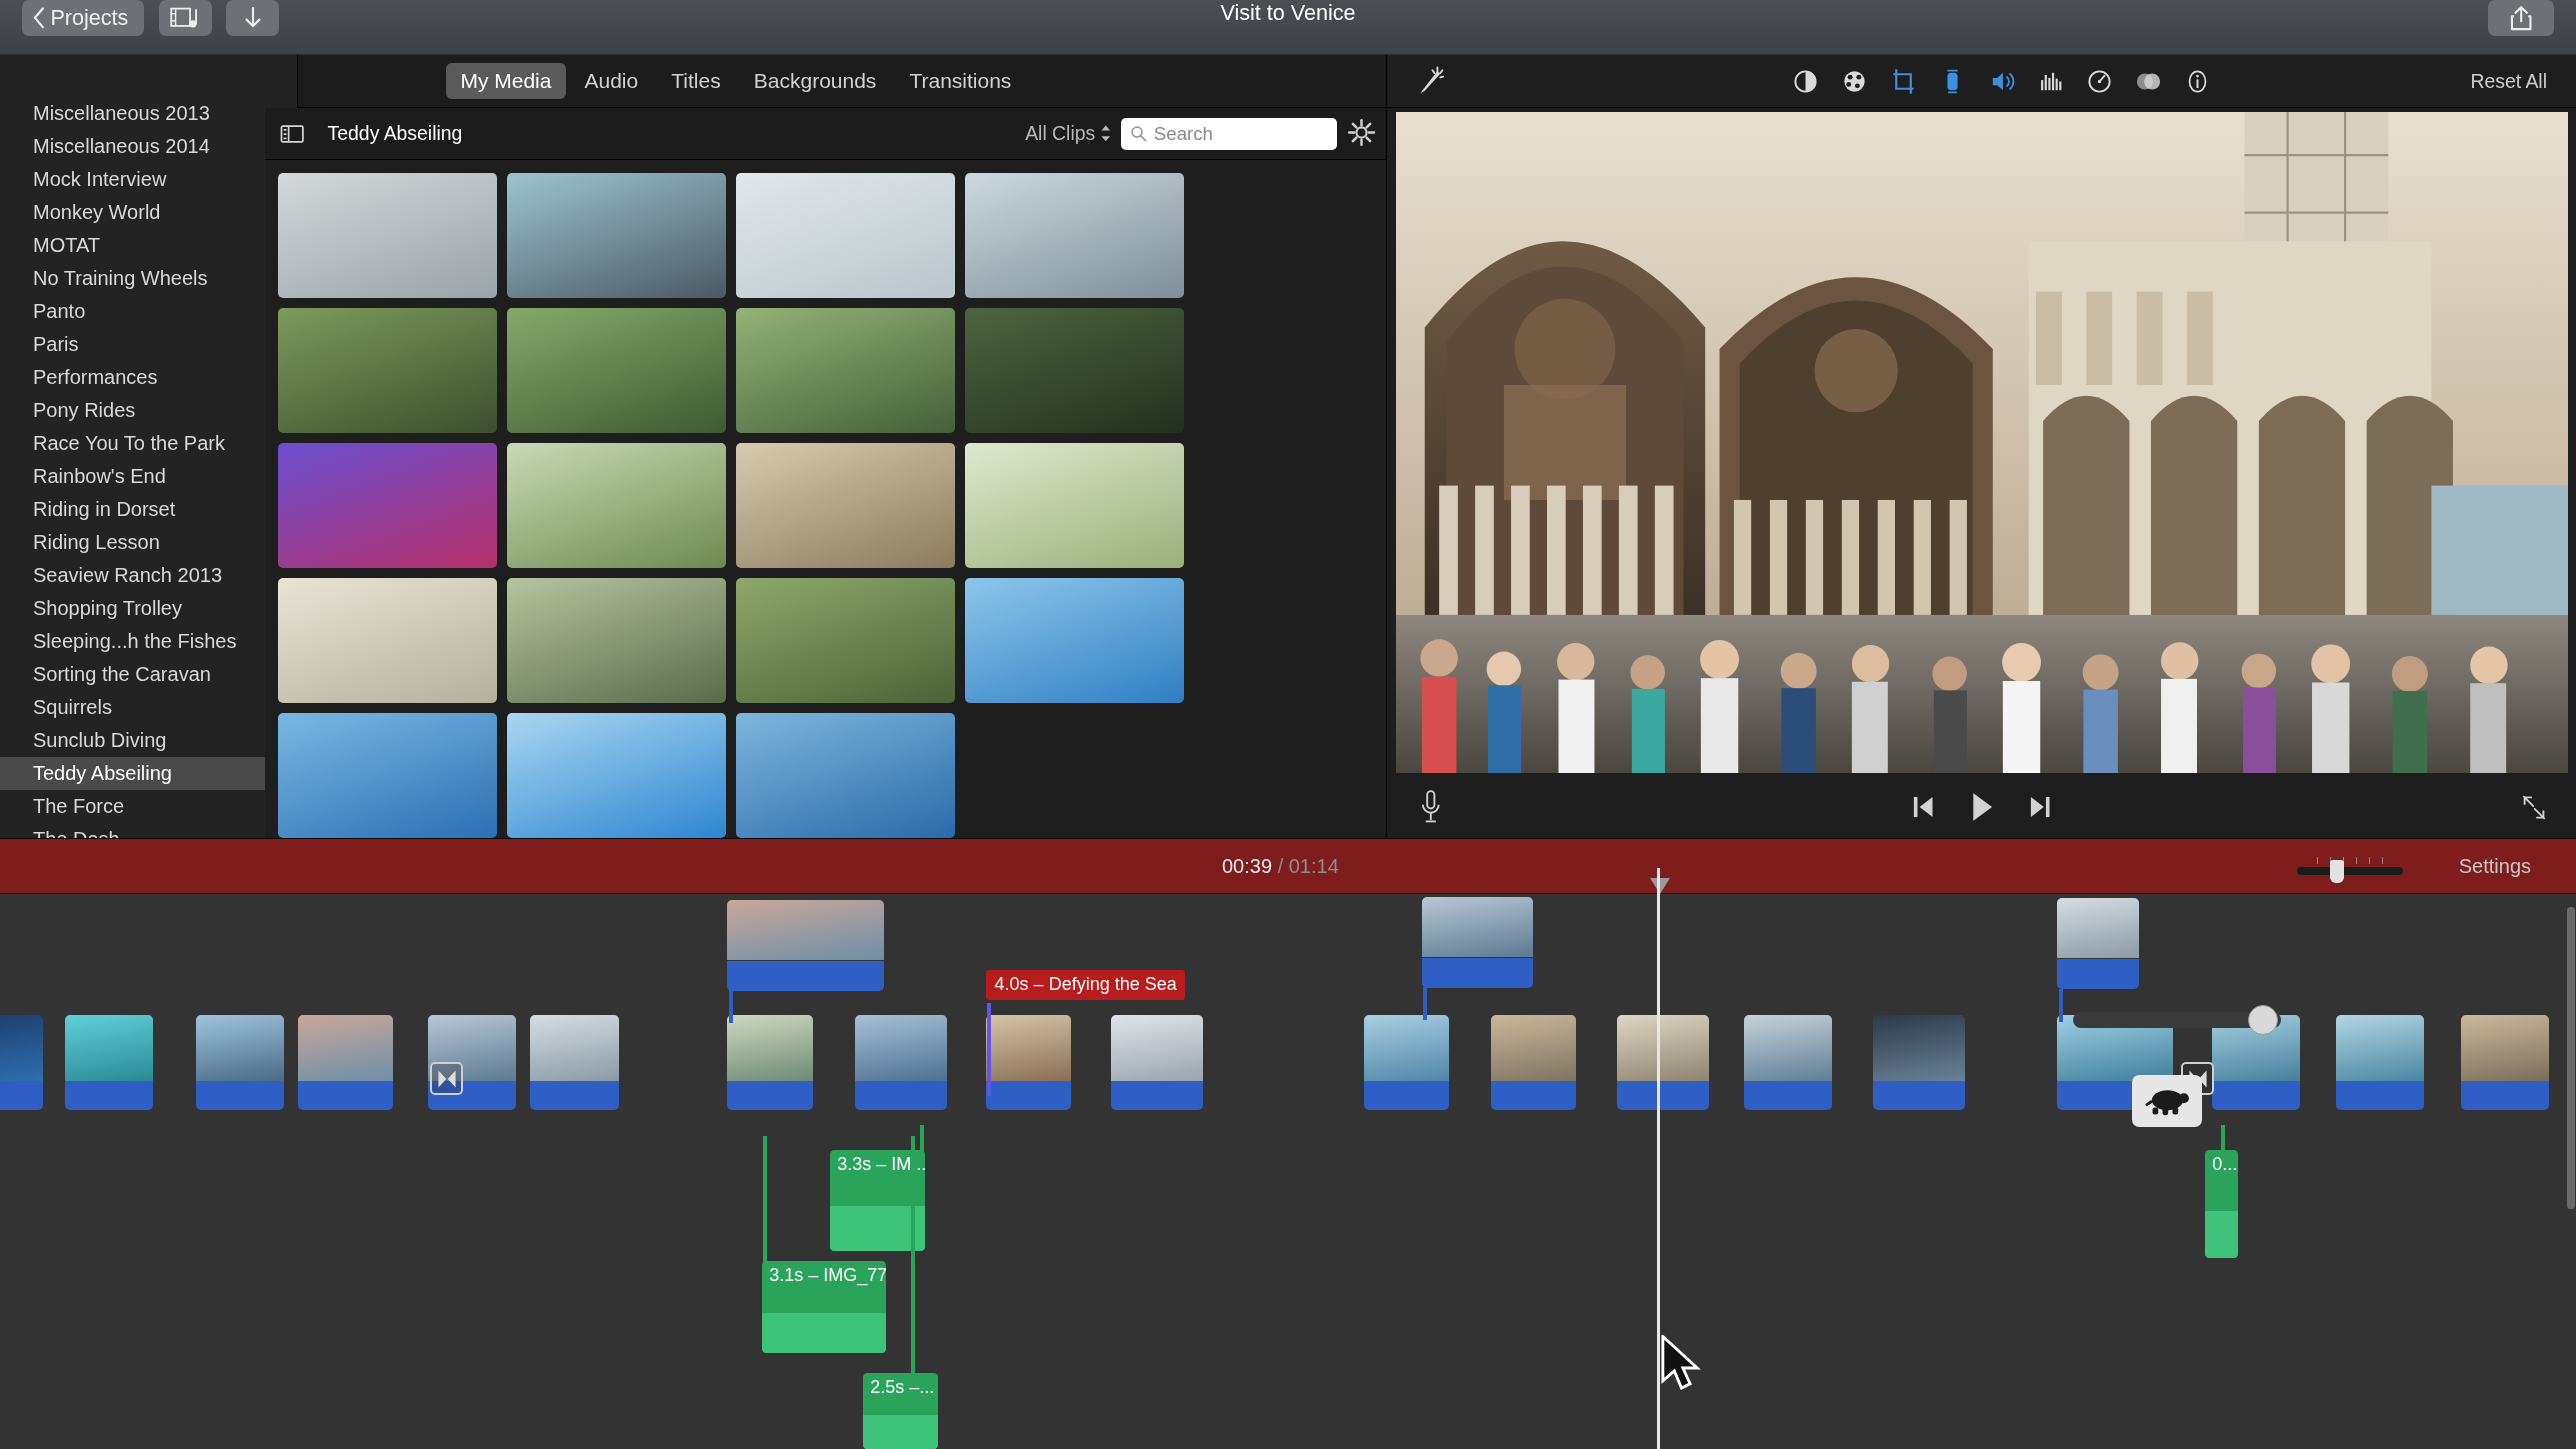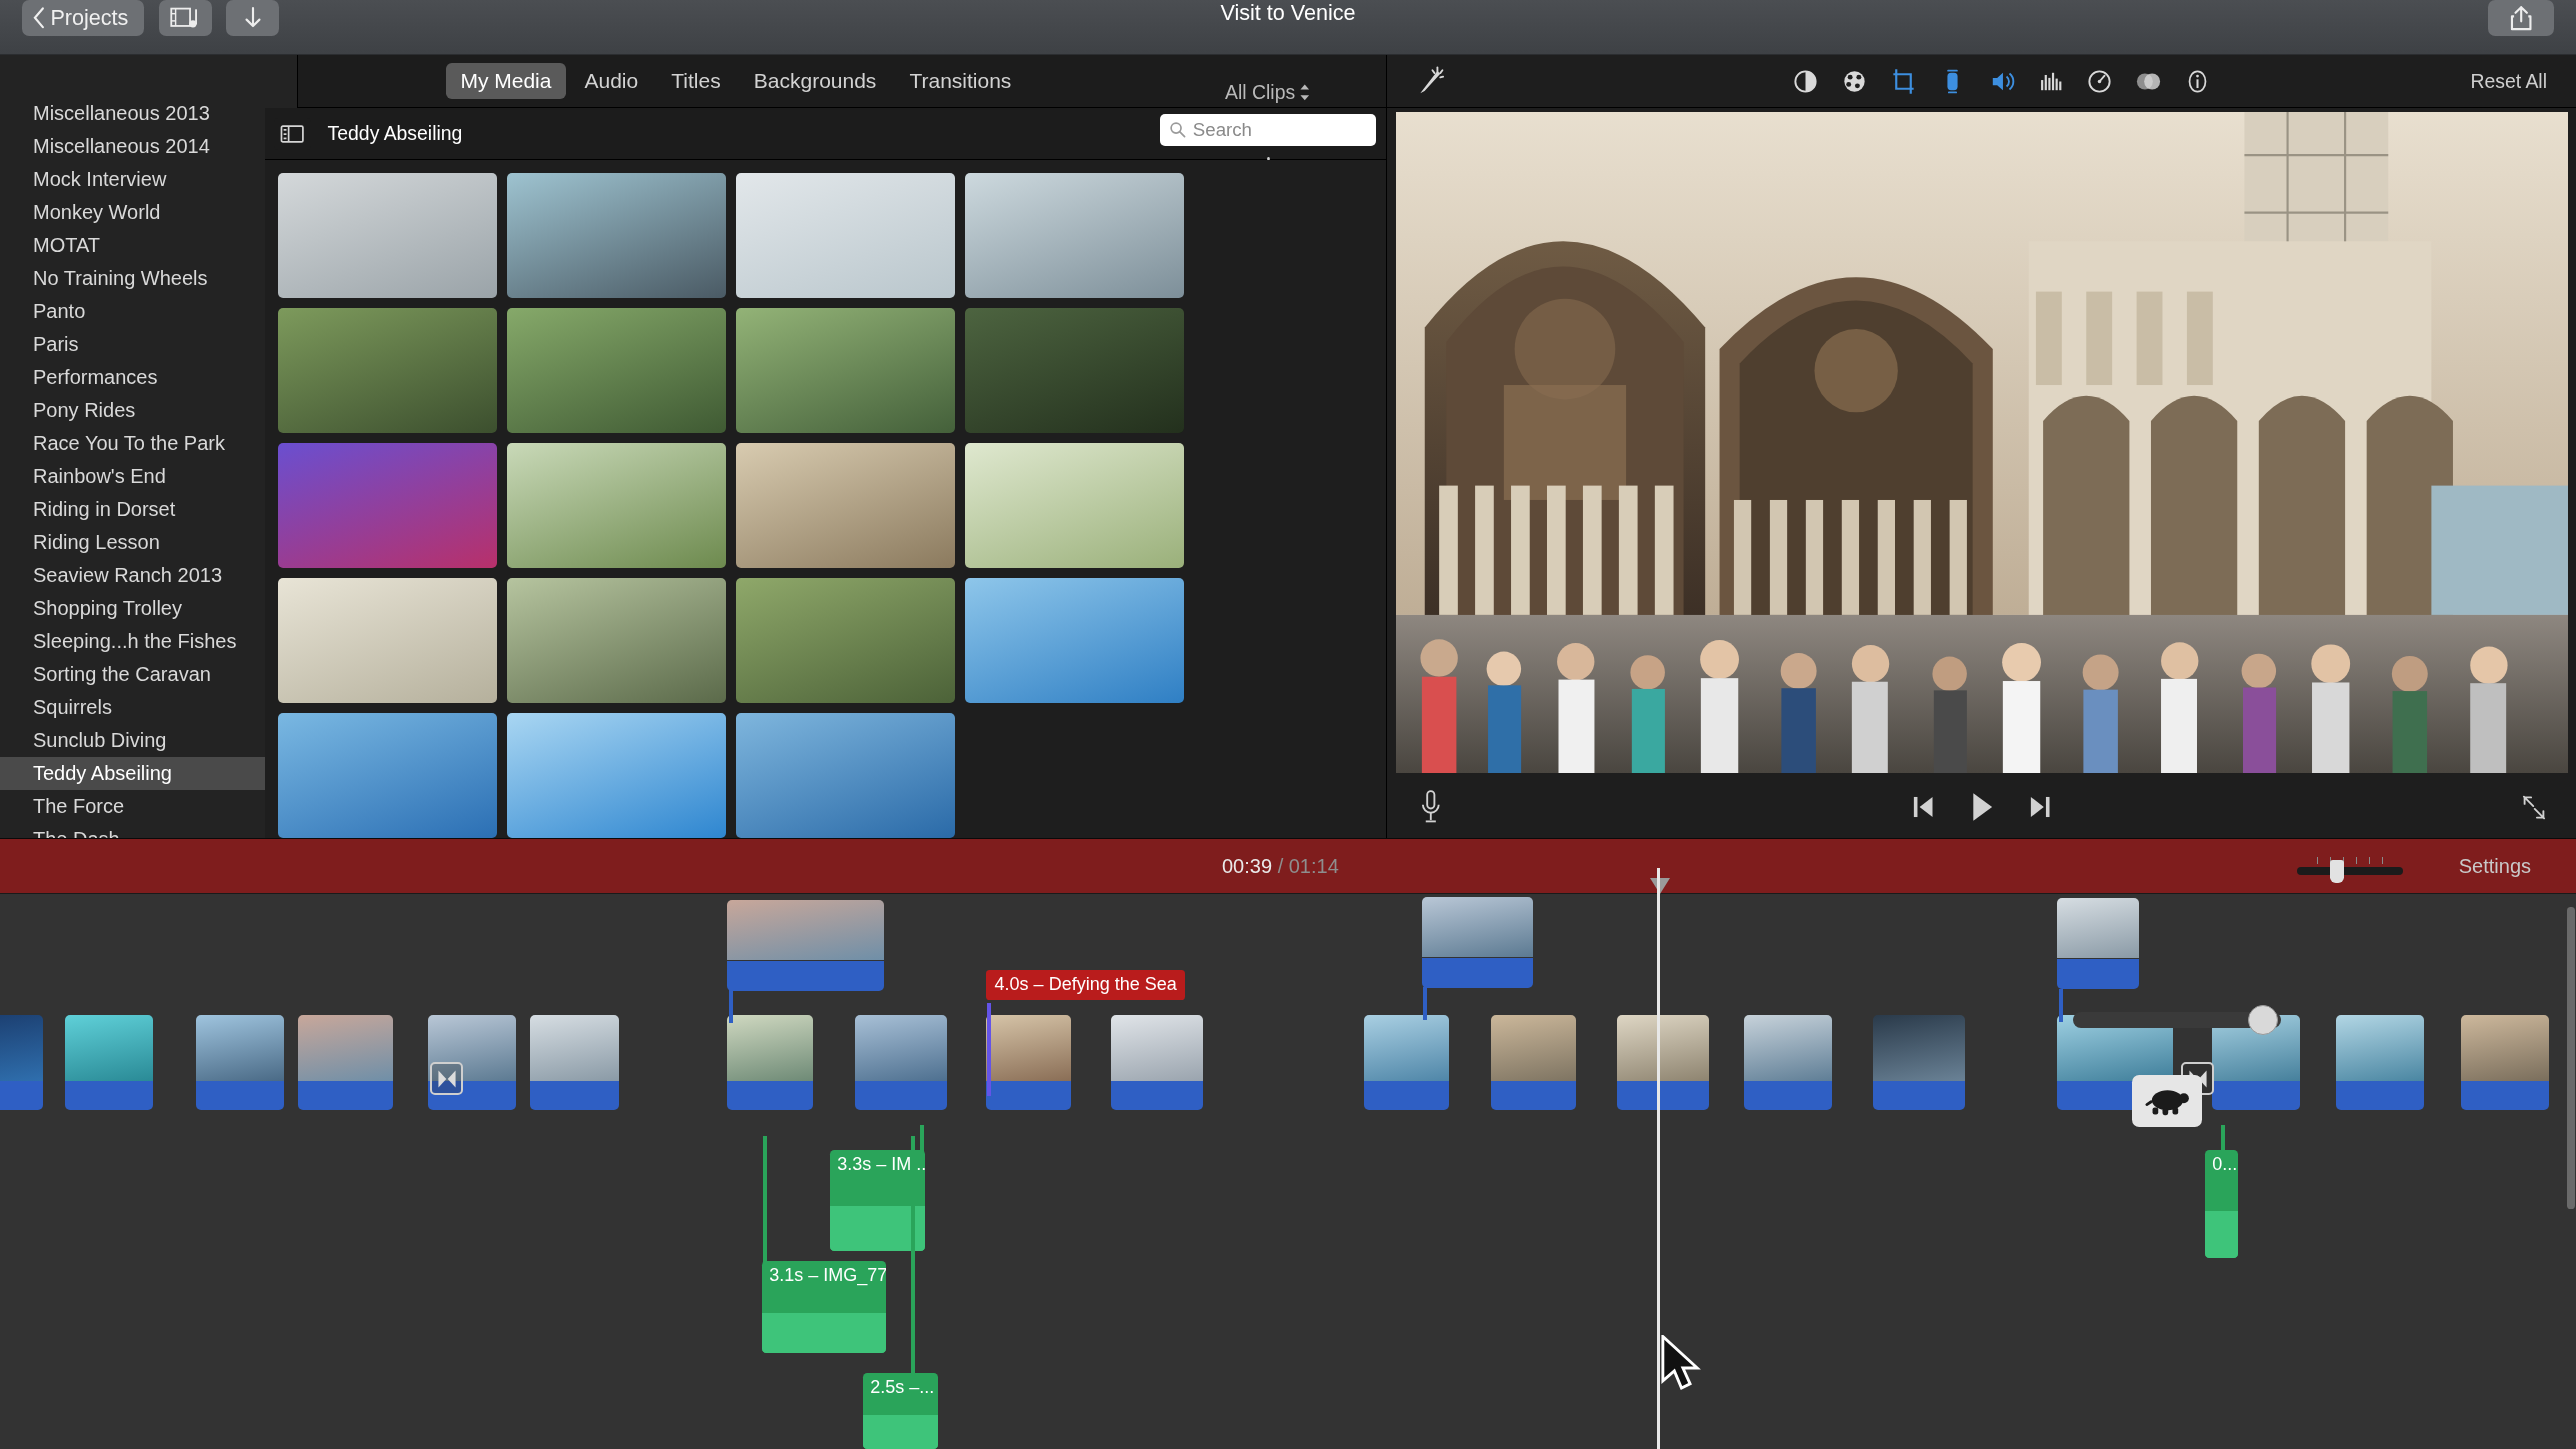--- a/index.html
+++ b/index.html
@@ -61,21 +61,21 @@
     position: absolute; top: 108px; left: 265px; width: 1121px; height: 52px;
     background: #1c1c1c; display: flex; align-items: center;
     border-bottom: 0.7px solid #000;
   }
   .bh-toggle {
     width: 37px; height: 32px; margin-left: 8.6px; border-radius: 4.3px;
     background: #1c1c1c; display: flex; align-items: center; justify-content: center;
     cursor: pointer;
   }
   .bh-name { margin-left: 17px; font-size: 19.4px; color: #fff; }
-  .bh-right { margin-left: auto; display: flex; align-items: center; gap: 10px; padding-right: 10px; flex-direction: column; }
+  .bh-right { margin-left: auto; display: flex; align-items: center; gap: 10px; padding-right: 10px; }
   .bh-allclips { font-size: 19.4px; color: #b9b9b9; cursor: pointer; display:flex; align-items:center; gap:4.3px;}
   .bh-search {
     width: 216px; height: 32px; background: #ffffff; border-radius: 5px;
     display: flex; align-items: center; gap: 7.2px; padding: 0 8.6px; cursor: text;
   }
   .bh-search span { font-size: 18.7px; color: #8a8a8a; }
 
   
   .browser {
     position: absolute; top: 160px; left: 265px; width: 1121px; height: 679px;

